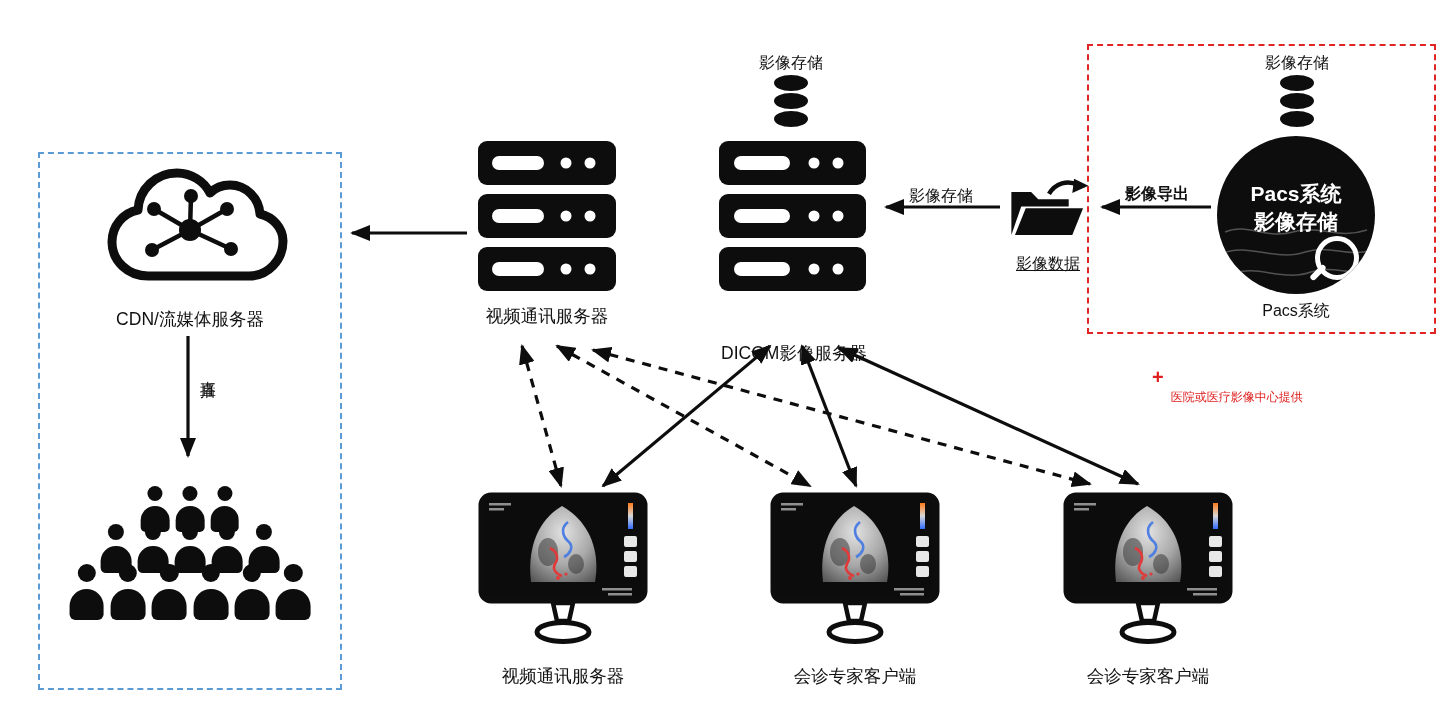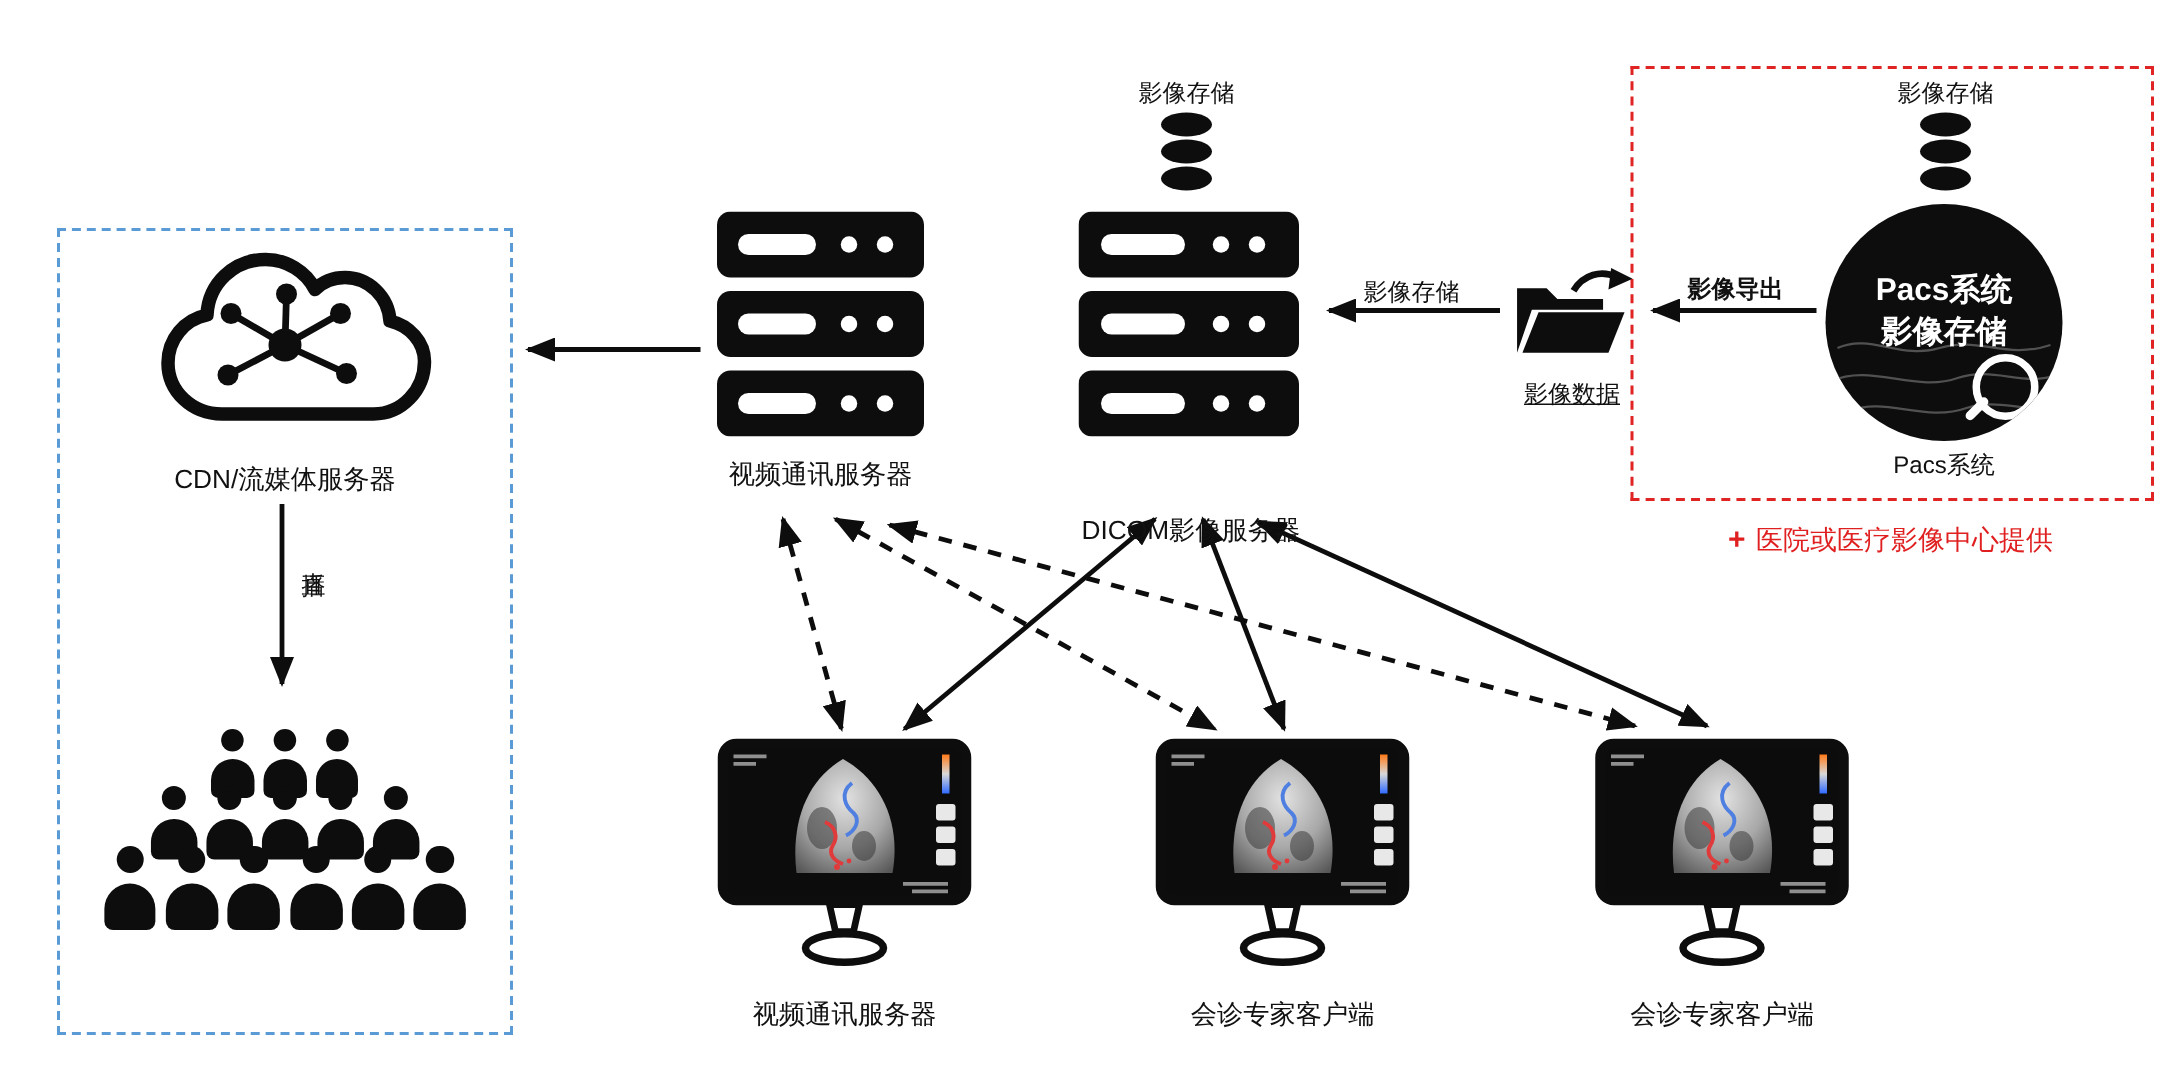--- a/index.html
+++ b/index.html
@@ -10,21 +10,21 @@
   .abs{position:absolute;}
   .lbl{position:absolute;text-align:center;color:#111;line-height:1.25;}
   .lbl.big{font-size:17.5px;}
   .lbl.small{font-size:16px;}
   
   .red-box{position:absolute;border:2px dashed #e02424;}
   .blue-box{position:absolute;border:2px dashed #5b9bd5;}
   
   .note{position:absolute;display:flex;align-items:center;gap:7px;color:#e02020;}
   .note .plus{font-size:20px;font-weight:900;line-height:1;}
-  .note .txt{font-size:18px;}
+  .note .txt{font-size:12px;margin-top:41px;}
   
   .pacs-circle{position:absolute;width:158px;height:158px;border-radius:50%;background:#0d0d0d;overflow:hidden;}
   .pacs-circle .contours{position:absolute;inset:0;}
   .pacs-text{position:relative;margin-top:44px;text-align:center;color:#fff;font-size:21px;font-weight:700;line-height:1.35;}
   .mag{position:absolute;right:16px;bottom:12px;width:46px;height:46px;}
   .mag .lens{position:absolute;right:0;top:0;width:34px;height:34px;border:5px solid #fff;border-radius:50%;}
   .mag .handle{position:absolute;left:2px;bottom:0;width:6px;height:19px;background:#fff;border-radius:3px;transform:rotate(45deg);}
   
   .crowd{position:absolute;}
   .crowd-row{display:flex;justify-content:center;gap:4px;}

